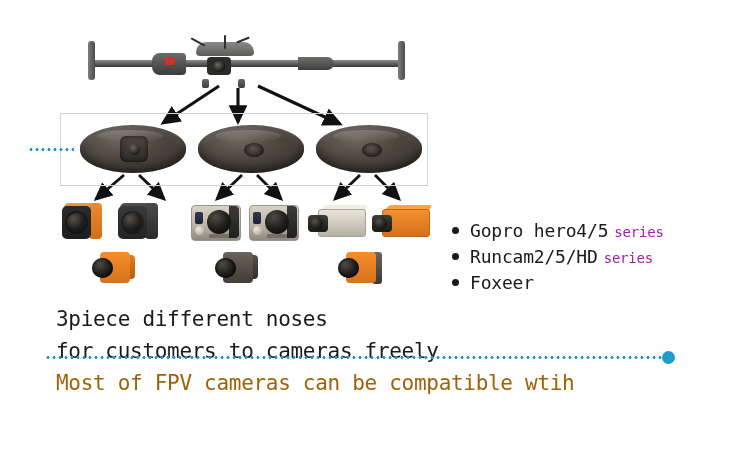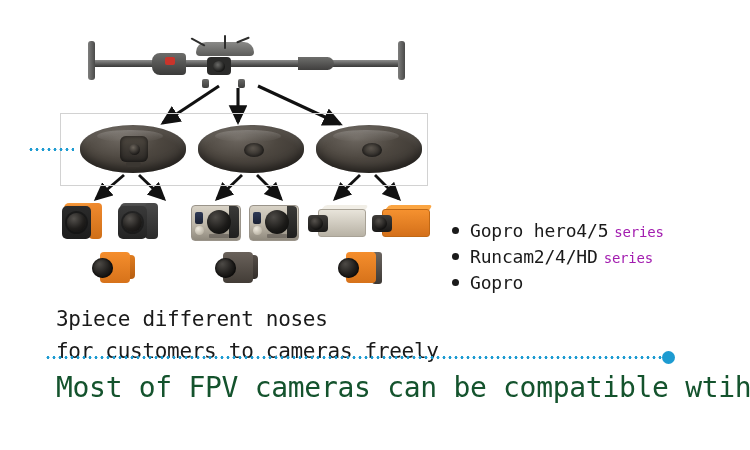--- a/index.html
+++ b/index.html
@@ -231,21 +231,21 @@
   .dot{
     width:7px;height:7px;border-radius:50%;background:#1a1a1a;
     margin-right:11px;flex:0 0 auto;position:relative;top:-3px;
   }
   .b-main{font-size:18px;color:#1a1a1a;letter-spacing:-.2px;}
   .b-sub{font-size:14px;color:#a21caf;margin-left:6px;letter-spacing:-.2px;}
 
   
   .line1{left:56px;top:307px;font-size:21px;color:#1a1a1a;letter-spacing:-.3px;white-space:nowrap;}
   .line2{left:56px;top:339px;font-size:21px;color:#1a1a1a;letter-spacing:-.3px;white-space:nowrap;}
-  .line3{left:56px;top:371px;font-size:28px;color:#14532d;letter-spacing:-.3px;white-space:nowrap;}
+  .line3{left:56px;top:371px;font-size:21px;color:#a16207;letter-spacing:-.3px;white-space:nowrap;}
 
   .dotline{
     left:45px;top:356px;width:621px;height:3px;
     background-image:radial-gradient(circle,#1d9bd1 1.4px,transparent 1.6px);
     background-size:6px 3px;background-repeat:repeat-x;
   }
   .dotline-cap{
     left:662px;top:351px;width:13px;height:13px;border-radius:50%;background:#1d9bd1;
   }
   .dotline-left{
@@ -401,26 +401,26 @@
   </div>
 
   <div class="abs bullets">
     <div class="bullet-row">
       <span class="dot"></span>
       <span class="b-main">Gopro hero4/5</span>
       <span class="b-sub">series</span>
     </div>
     <div class="bullet-row">
       <span class="dot"></span>
-      <span class="b-main">Runcam2/4/HD</span>
+      <span class="b-main">Runcam2/5/HD</span>
       <span class="b-sub">series</span>
     </div>
     <div class="bullet-row">
       <span class="dot"></span>
-      <span class="b-main">Gopro</span>
+      <span class="b-main">Foxeer</span>
     </div>
   </div>
 
   <div class="abs line1">3piece different noses</div>
   <div class="abs line2">for customers to cameras freely</div>
   <div class="abs dotline"></div>
   <div class="abs dotline-cap"></div>
   <div class="abs line3">Most of FPV cameras can be compatible wtih</div>
 
 </div>

